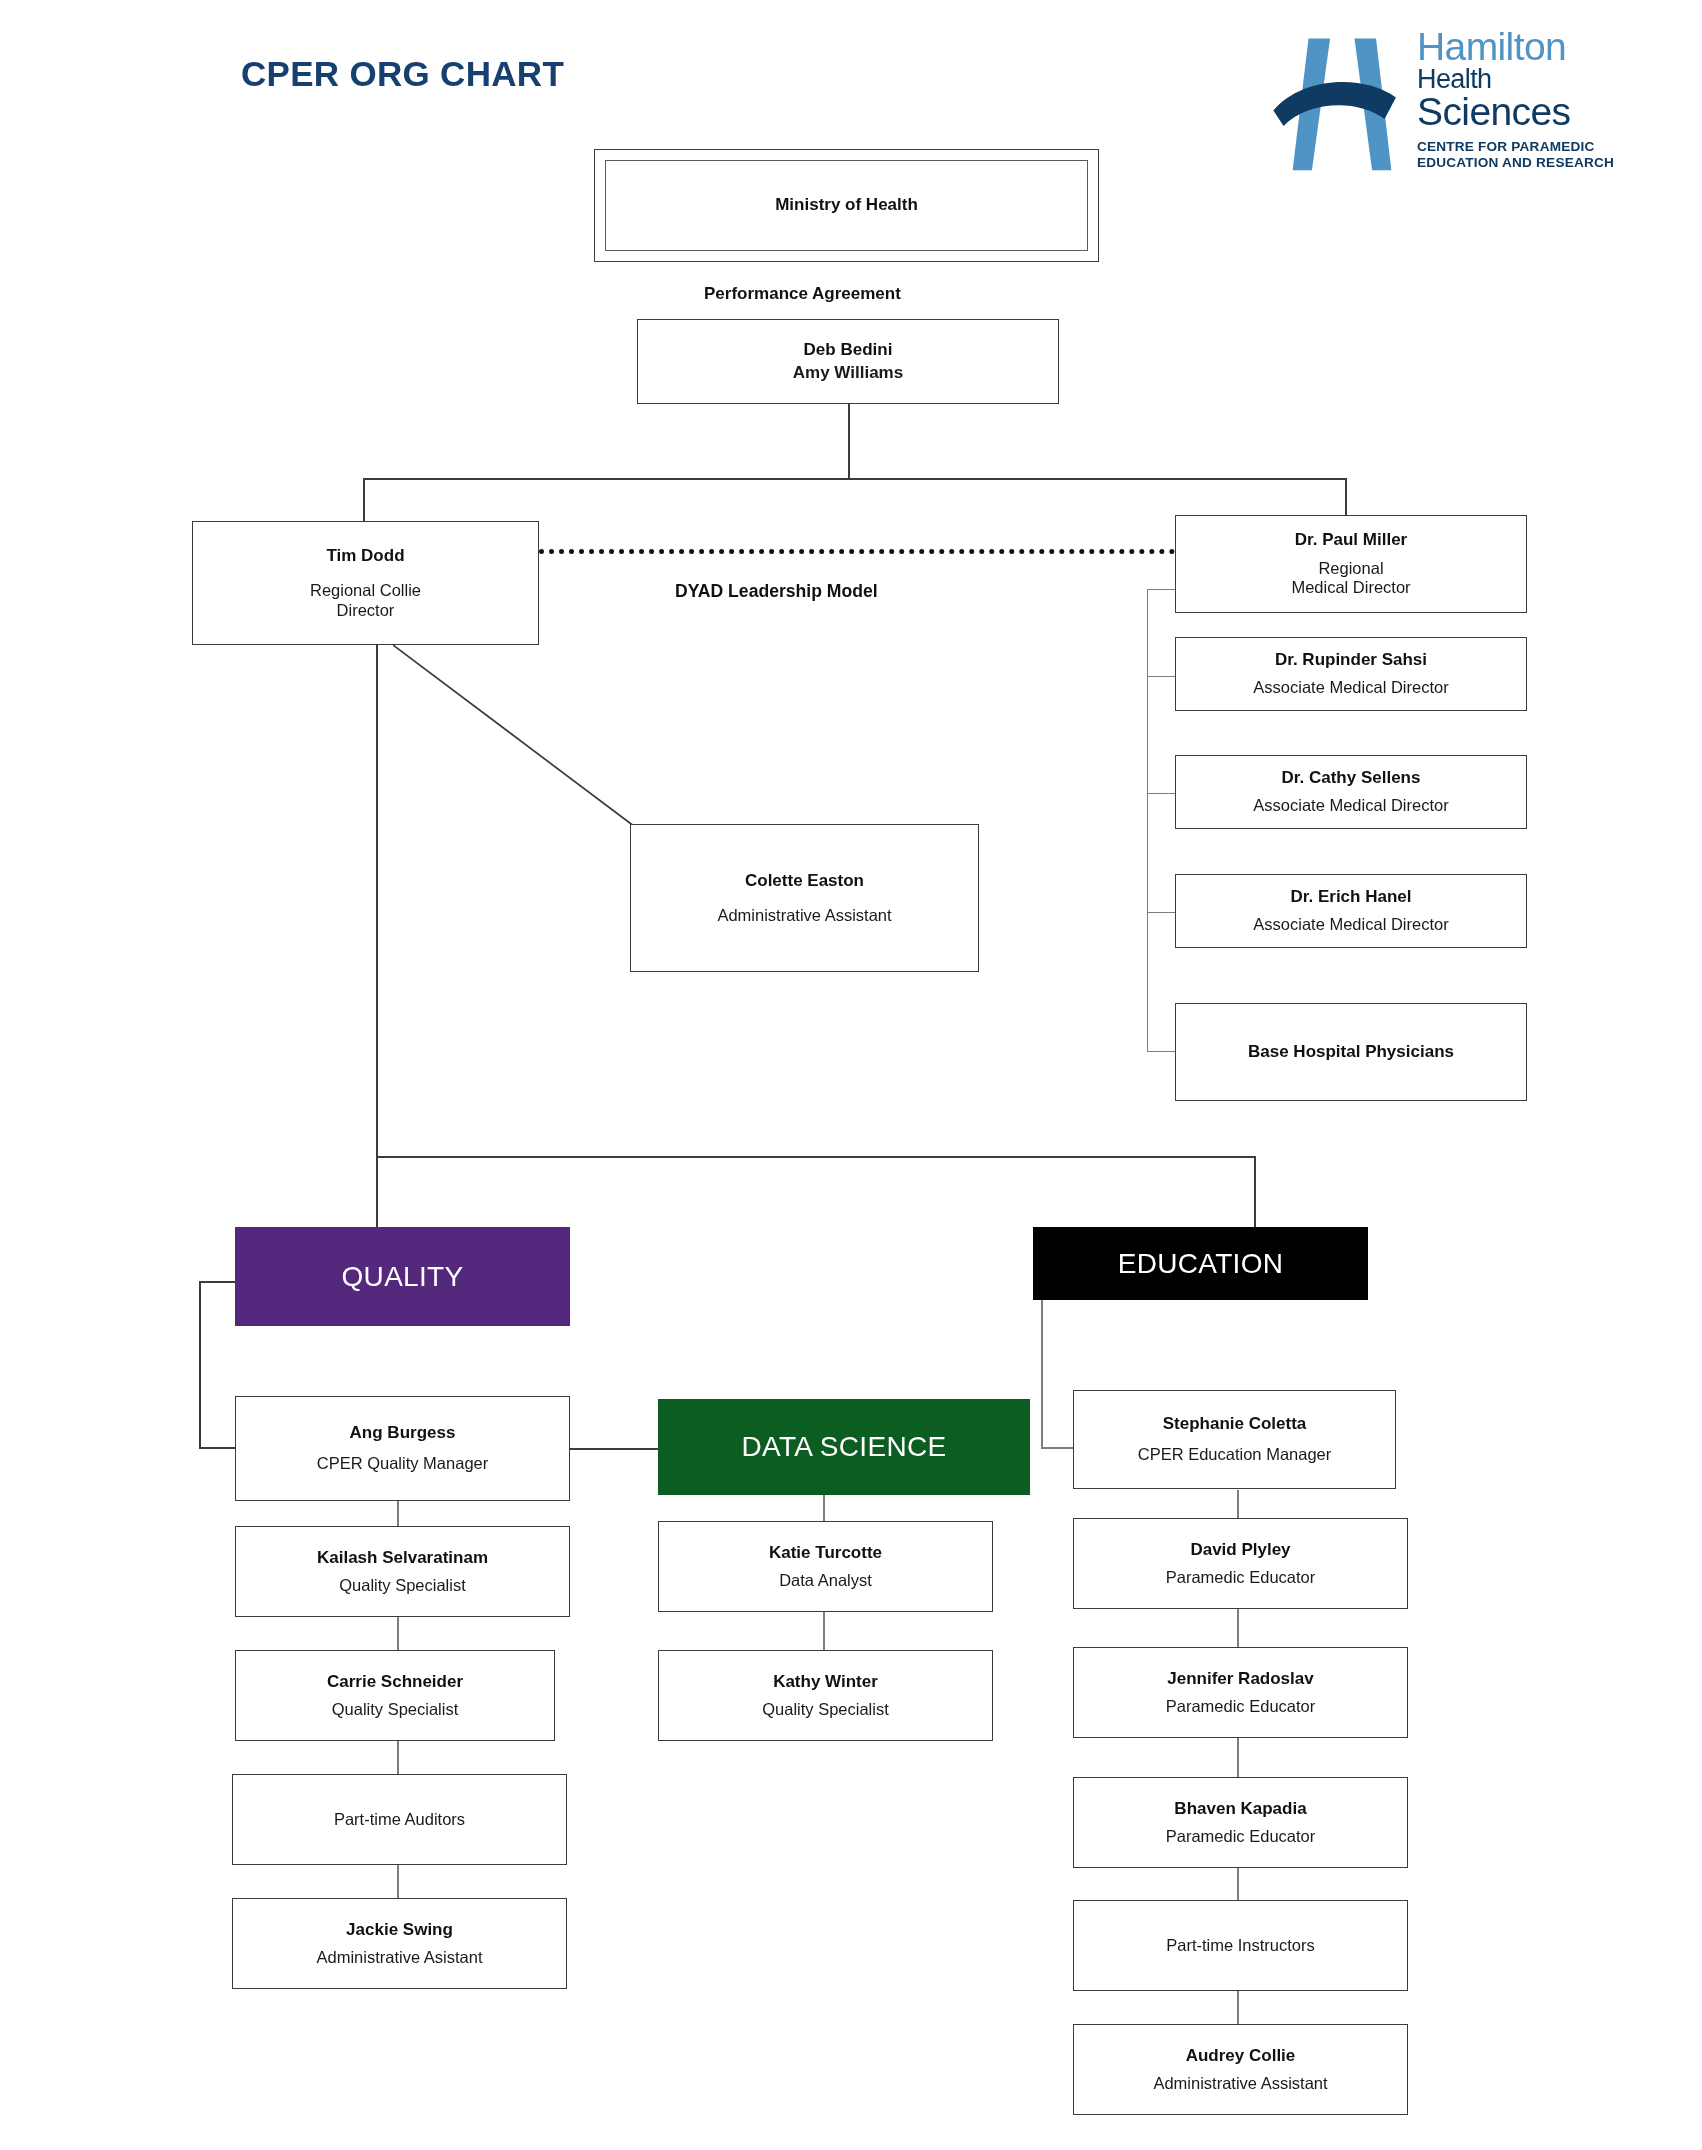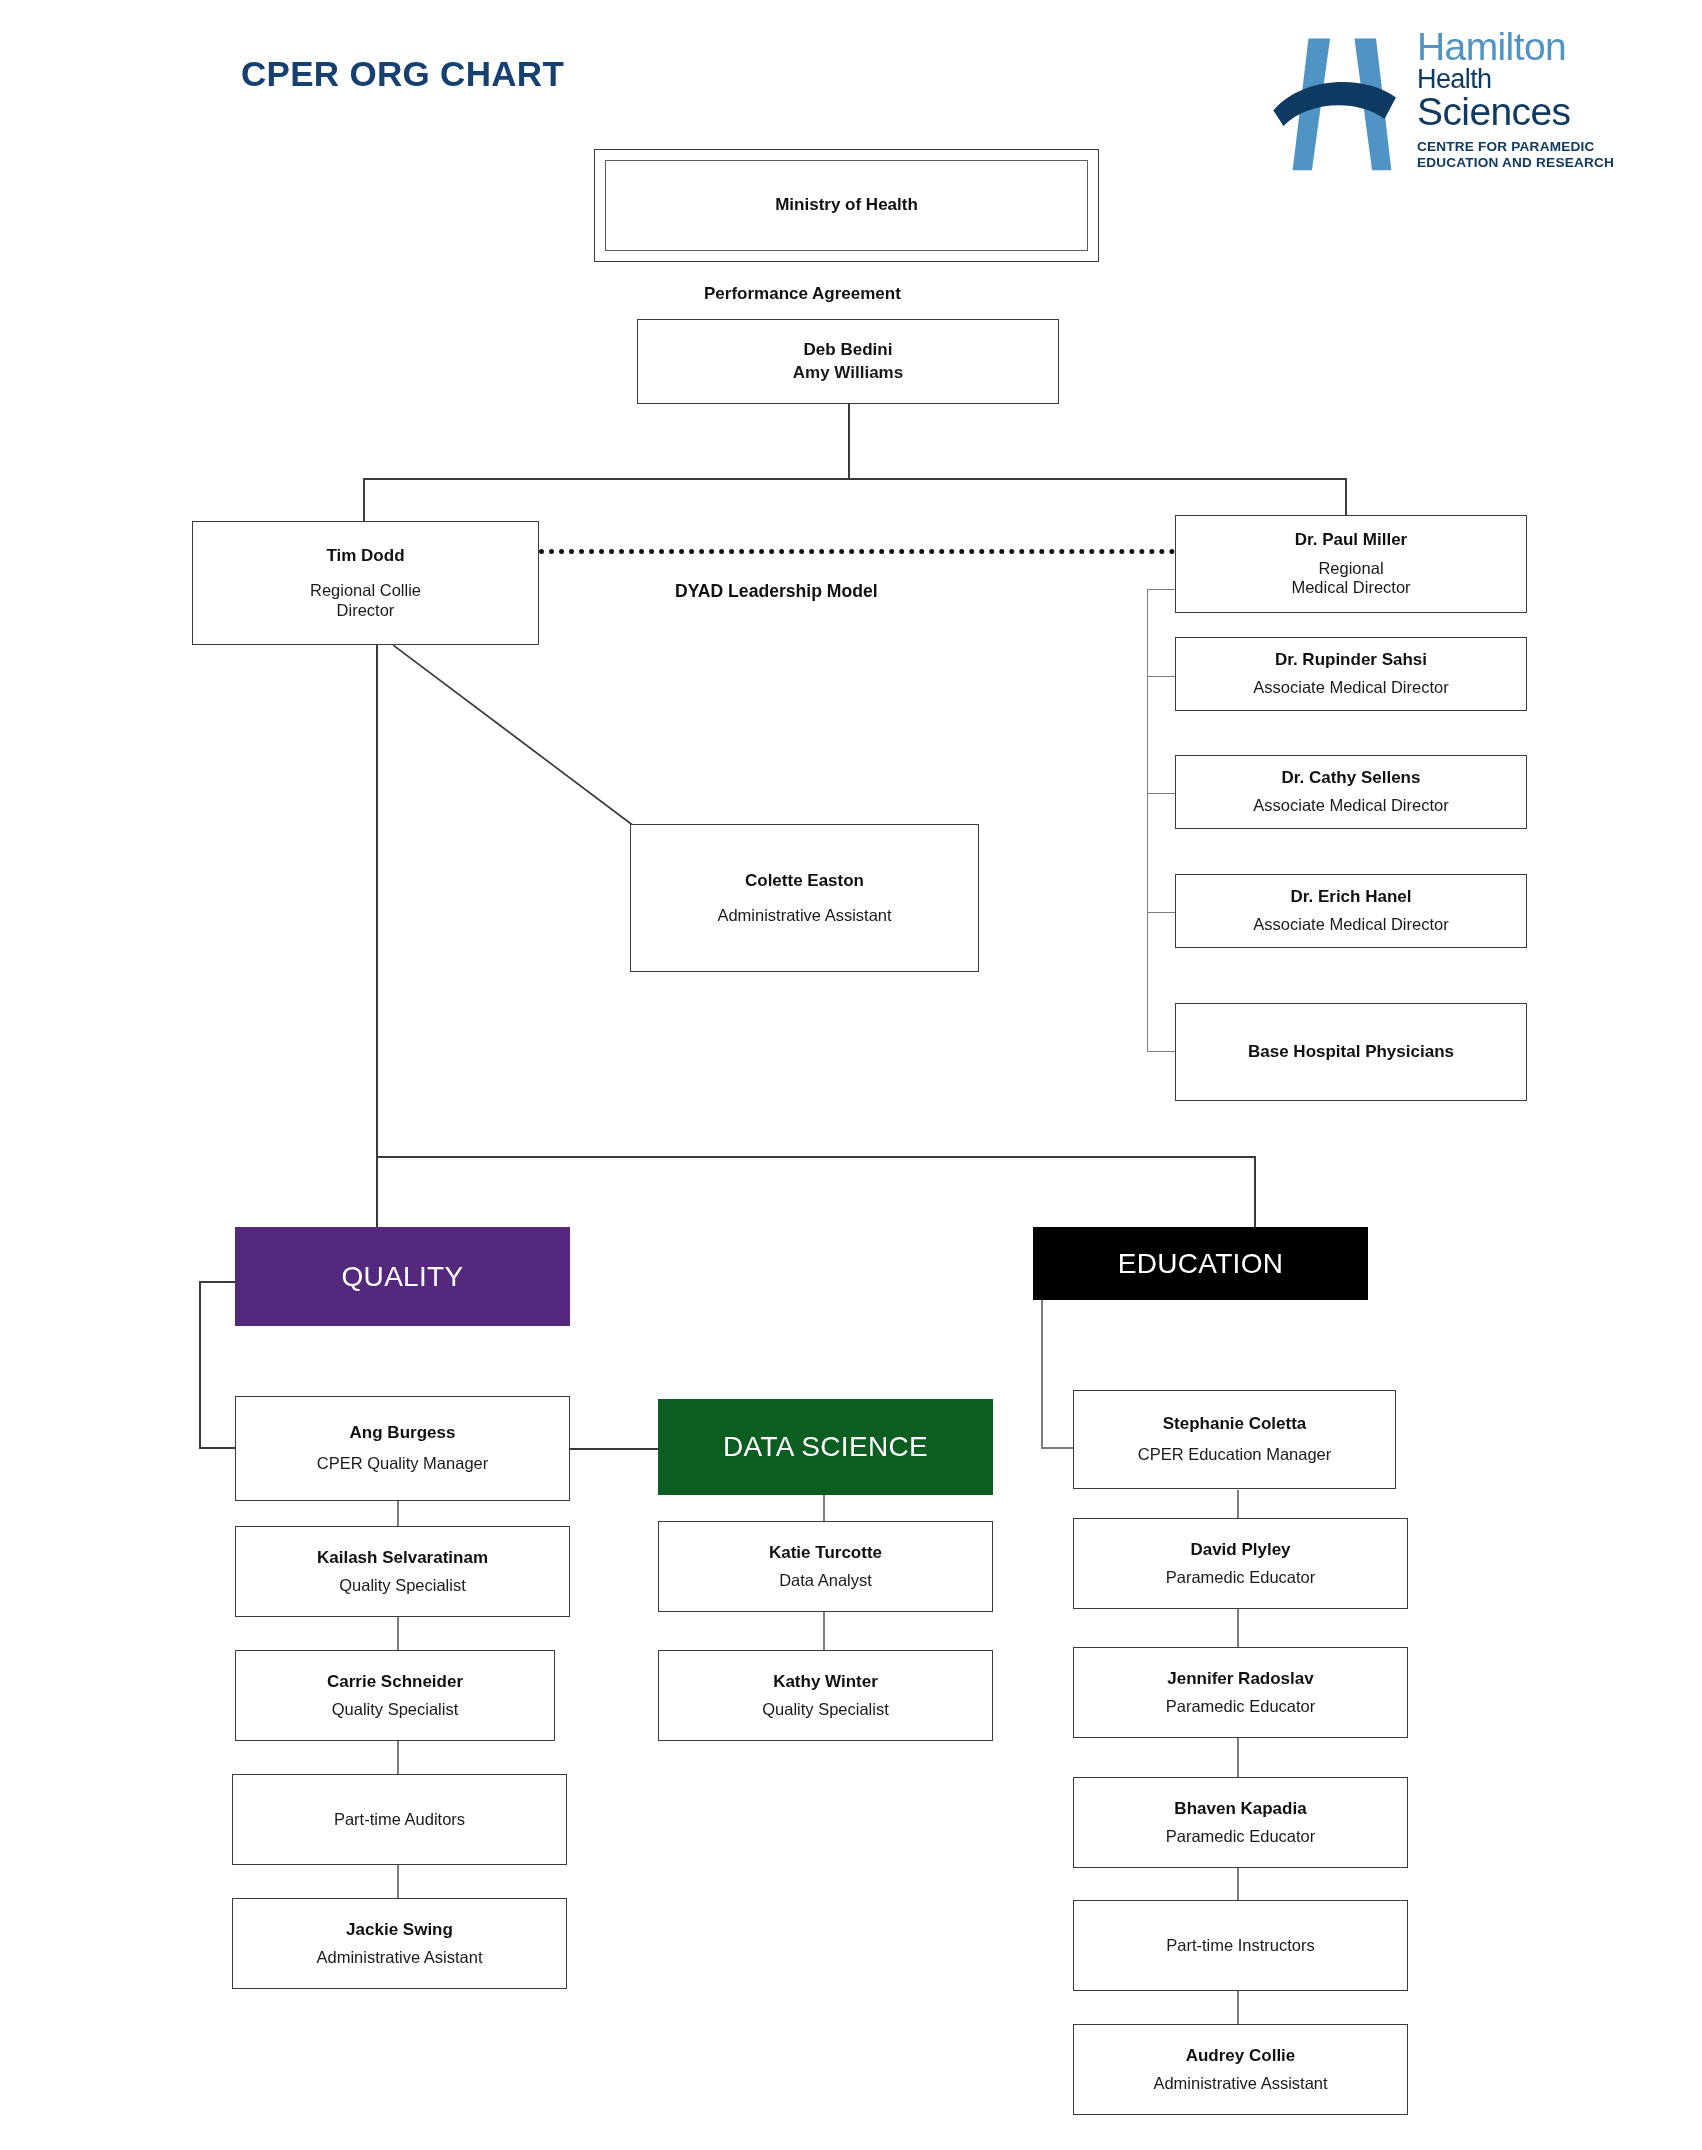--- a/index.html
+++ b/index.html
@@ -202,21 +202,21 @@
   <div class="node" style="left:232px; top:1774px; width:335px; height:91px;">
     <div class="ttl">Part-time Auditors</div>
   </div>
 
   <div class="ln v grey" style="left:397px; top:1865px; height:39px;"></div>
   <div class="node" style="left:232px; top:1898px; width:335px; height:91px;">
     <div class="nm">Jackie Swing</div>
     <div class="ttl" style="margin-top:8px;">Administrative Asistant</div>
   </div>
 
-  <div class="banner" style="left:658px; top:1399px; width:335px; height:96px; background:#0B5D22;">DATA SCIENCE</div>
+  <div class="banner" style="left:658px; top:1399px; width:372px; height:96px; background:#0B5D22;">DATA SCIENCE</div>
 
   <div class="ln v grey" style="left:823px; top:1495px; height:34px;"></div>
   <div class="node" style="left:658px; top:1521px; width:335px; height:91px;">
     <div class="nm">Katie Turcotte</div>
     <div class="ttl" style="margin-top:8px;">Data Analyst</div>
   </div>
 
   <div class="ln v grey" style="left:823px; top:1612px; height:39px;"></div>
   <div class="node" style="left:658px; top:1650px; width:335px; height:91px;">
     <div class="nm">Kathy Winter</div>

